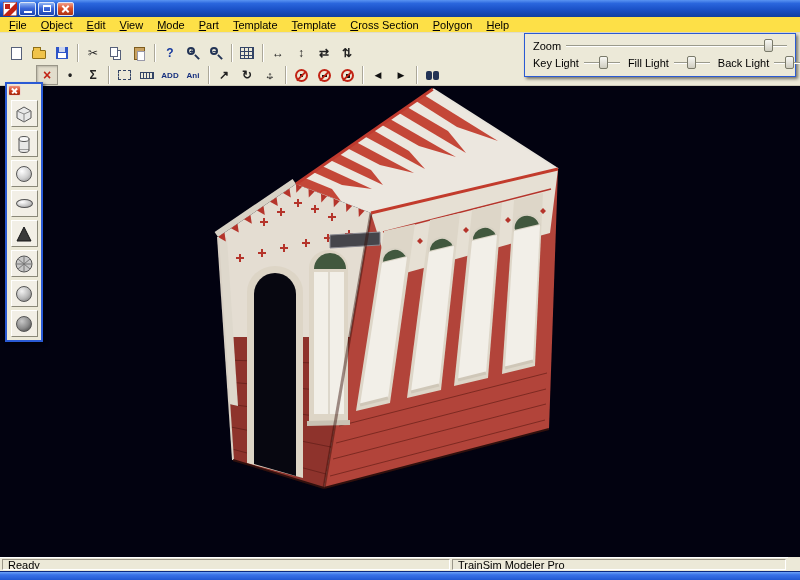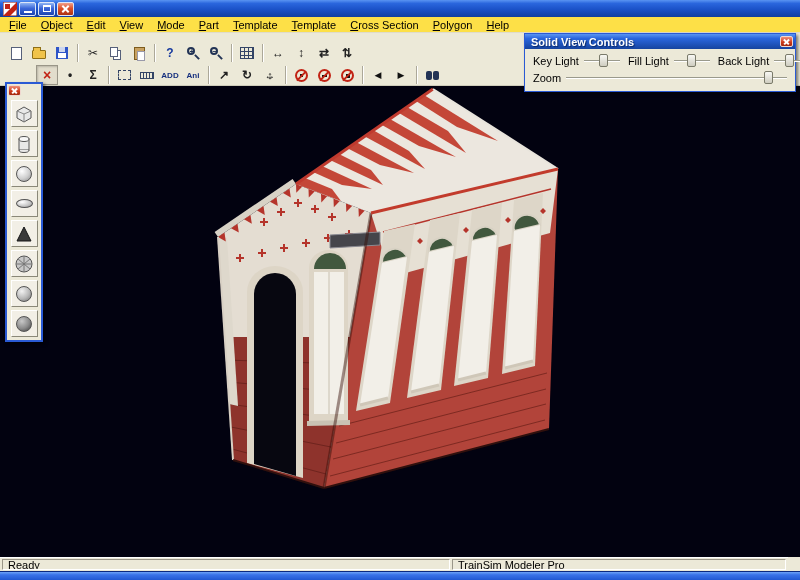--- a/index.html
+++ b/index.html
@@ -472,51 +472,45 @@
     <span class="tool-btn">
         <span class="sphere-css sph-b"></span>
       </span>
     <span class="tool-btn">
         <span class="sphere-css sph-c"></span>
       </span>
   </div>
 </div>
 
 <div class="svc">
-  <div class="svc-title">
-    <span class="t">Solid View Controls</span>
-    <span class="mini-close">
-        <span class="x-glyph small"></span>
-      </span>
-  </div>
   <div class="svc-body">
+    <div class="svc-row">
+      <span class="svc-label">Zoom</span>
+      <span class="slider">
+        <span class="track"></span>
+        <span class="thumb" style="left:calc(92% - 5px);"></span>
+      </span>
+    </div>
     <div class="svc-row">
       <span class="svc-label">Key Light</span>
       <span class="slider small">
         <span class="track"></span>
         <span class="thumb" style="left:calc(55% - 5px);"></span>
       </span>
       <span class="svc-label" style="margin-left:8px;">Fill Light</span>
       <span class="slider small">
         <span class="track"></span>
         <span class="thumb" style="left:calc(50% - 5px);"></span>
       </span>
       <span class="svc-label" style="margin-left:8px;">Back Light</span>
       <span class="slider small">
         <span class="track"></span>
         <span class="thumb" style="left:calc(45% - 5px);"></span>
       </span>
     </div>
-    <div class="svc-row">
-      <span class="svc-label">Zoom</span>
-      <span class="slider">
-        <span class="track"></span>
-        <span class="thumb" style="left:calc(92% - 5px);"></span>
-      </span>
-    </div>
   </div>
 </div>
 
 <div class="statusbar">
   <span class="spanel ready">Ready</span>
   <span class="spanel app">TrainSim Modeler Pro</span>
 </div>
 
 <div class="taskbar"></div>
 

